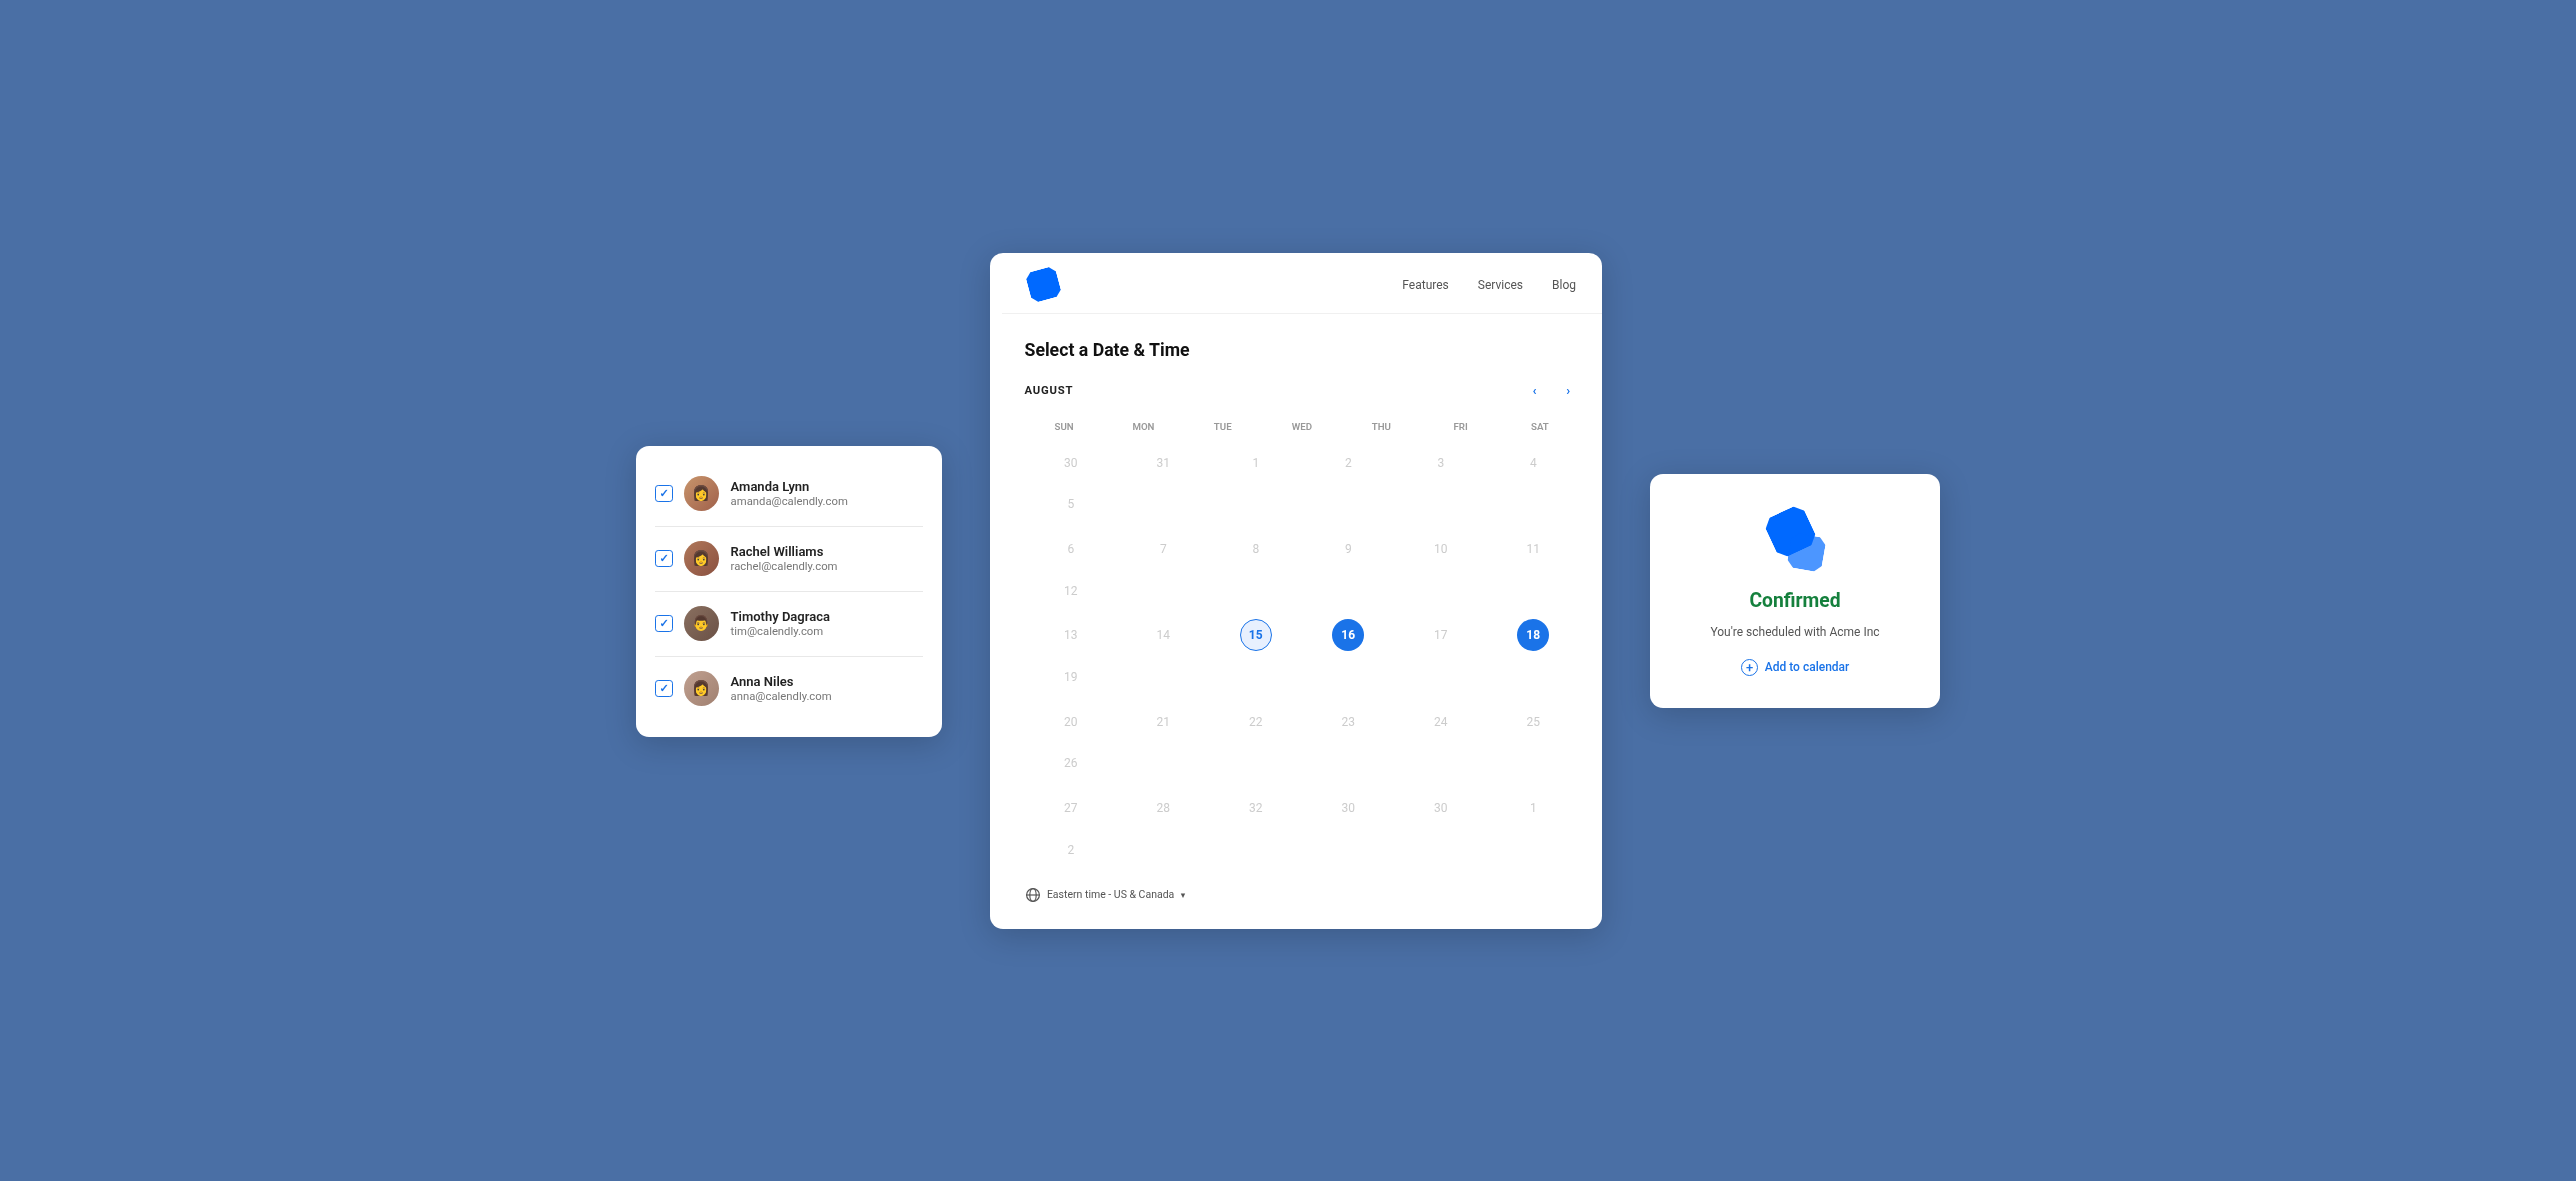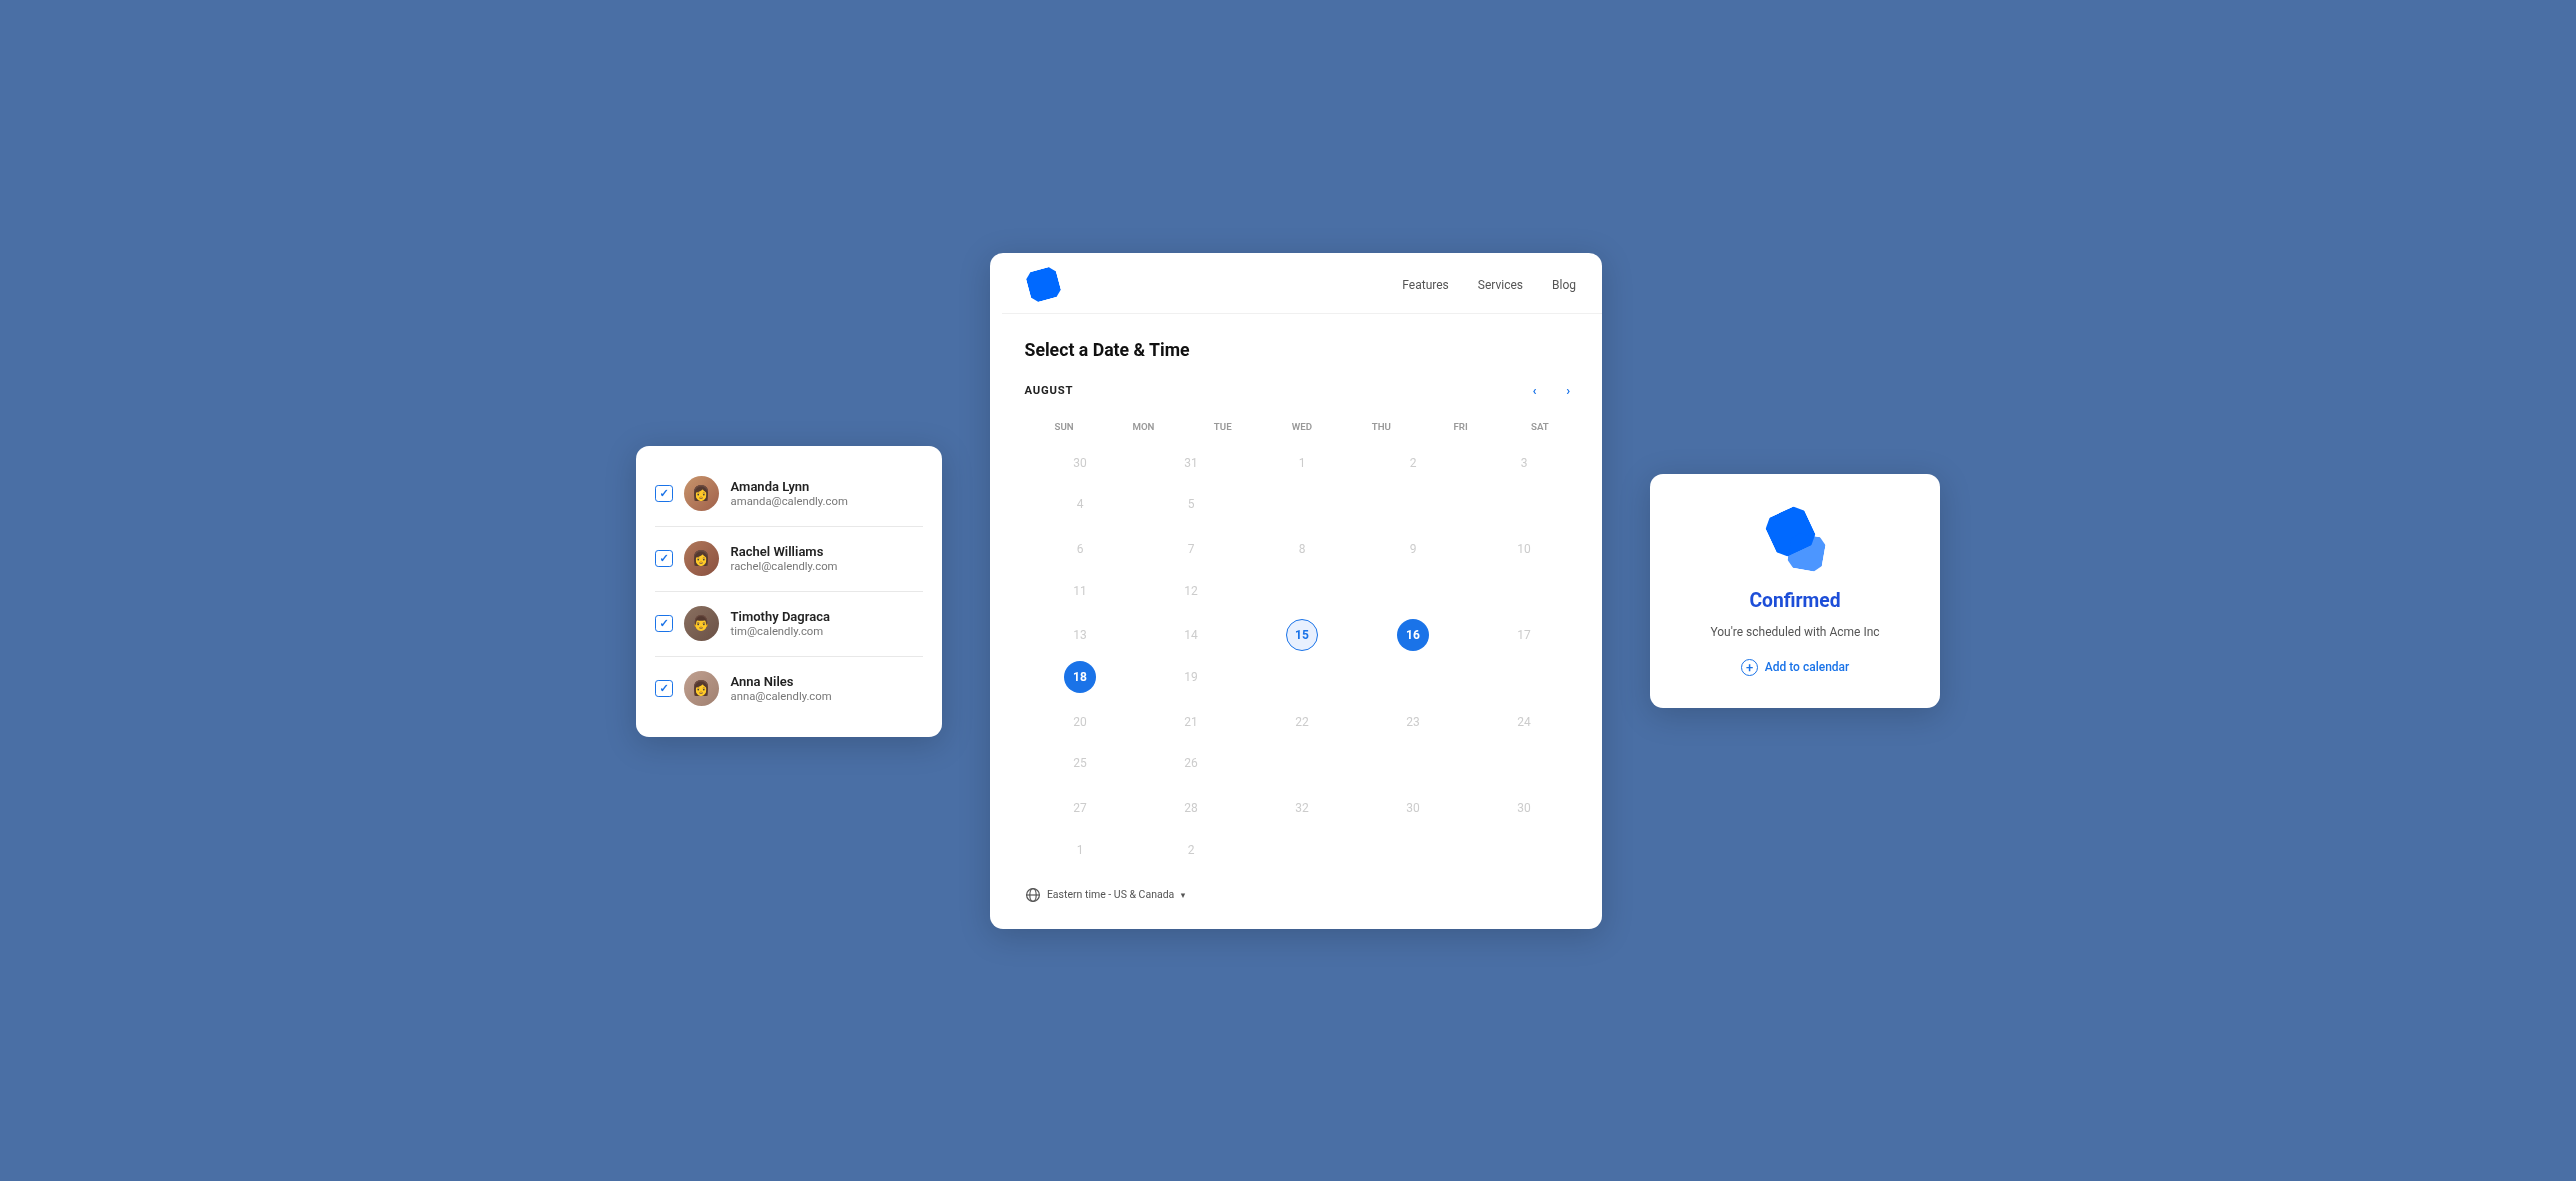--- a/index.html
+++ b/index.html
@@ -231,21 +231,21 @@
     }
     .cal-day-header {
       text-align: center;
       font-size: 9.7px;
       font-weight: 600;
       color: #999;
       padding: 3.2px 0;
     }
     .cal-row {
       display: grid;
-      grid-template-columns: repeat(5, 1fr);
+      grid-template-columns: repeat(6, 1fr);
       margin-bottom: 3.2px;
     }
     .cal-cell {
       display: flex;
       align-items: center;
       justify-content: center;
       padding: 4.8px 0;
     }
     .cal-day {
       width: 32px; height: 32px;
@@ -325,21 +325,21 @@
       background: #0069ff;
       clip-path: polygon(20% 0%, 80% 0%, 100% 20%, 100% 80%, 80% 100%, 20% 100%, 0% 80%, 0% 20%);
       transform: rotate(10deg);
       position: absolute;
       bottom: 0px; right: 3.2px;
       opacity: 0.7;
     }
     .confirmed-title {
       font-size: 19.3px;
       font-weight: 700;
-      color: #1d4ed8;
+      color: #15803d;
     }
     .confirmed-subtitle {
       font-size: 12px;
       color: #555;
     }
     .add-to-calendar {
       display: flex;
       align-items: center;
       gap: 6.4px;
       color: #1a73e8;

